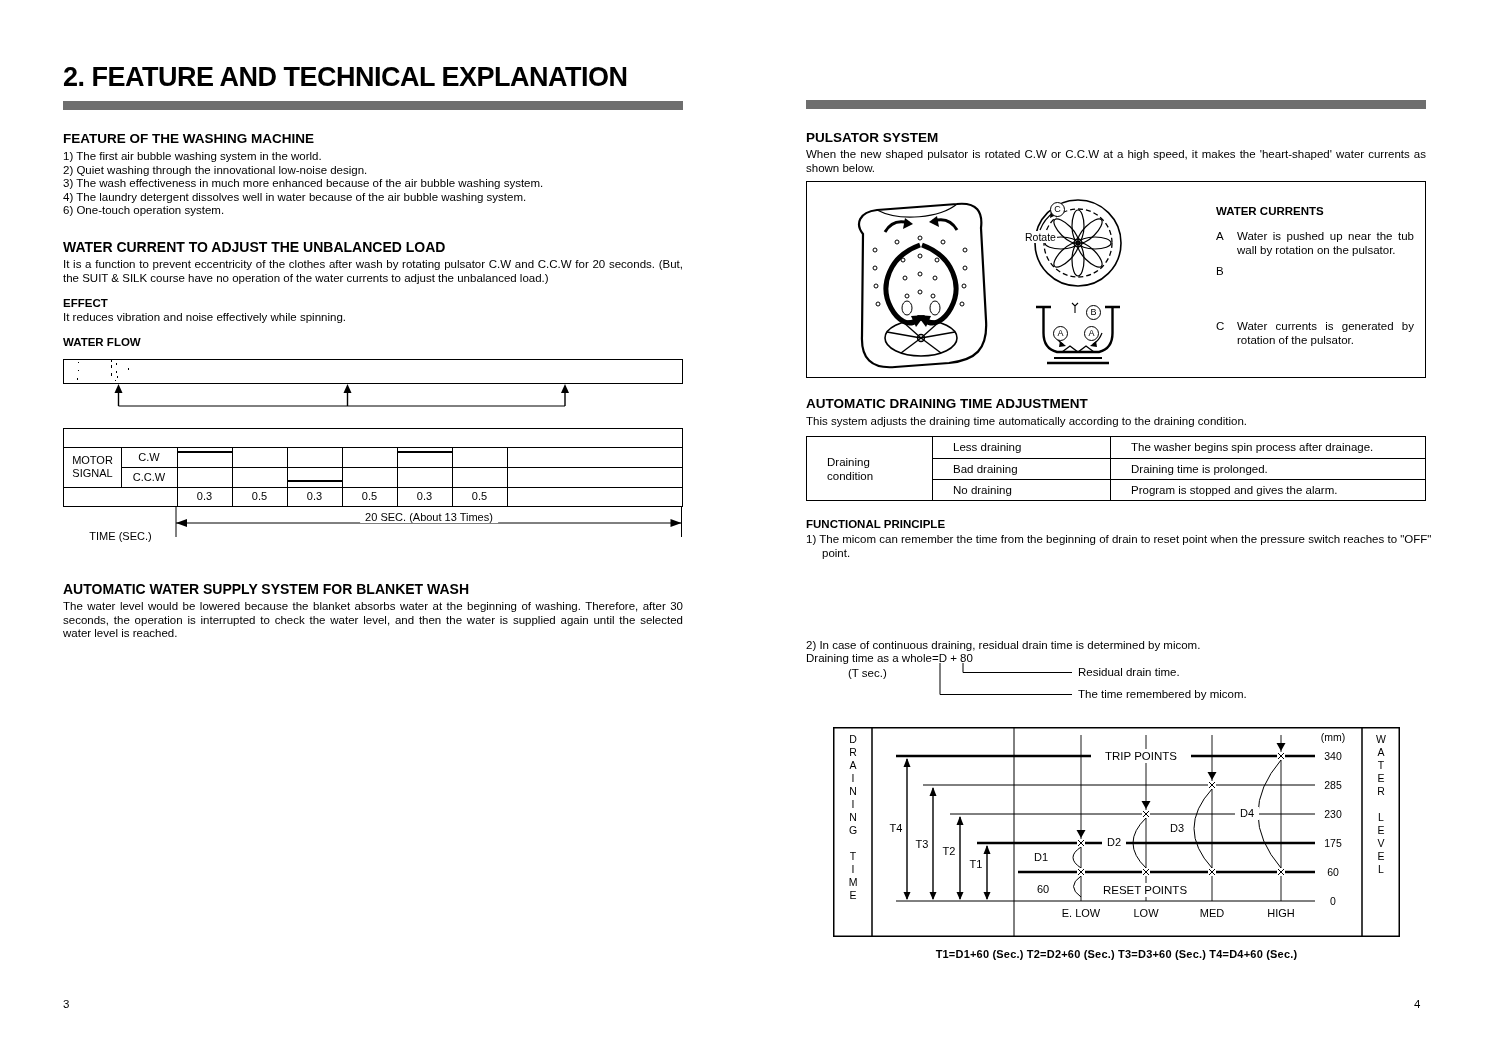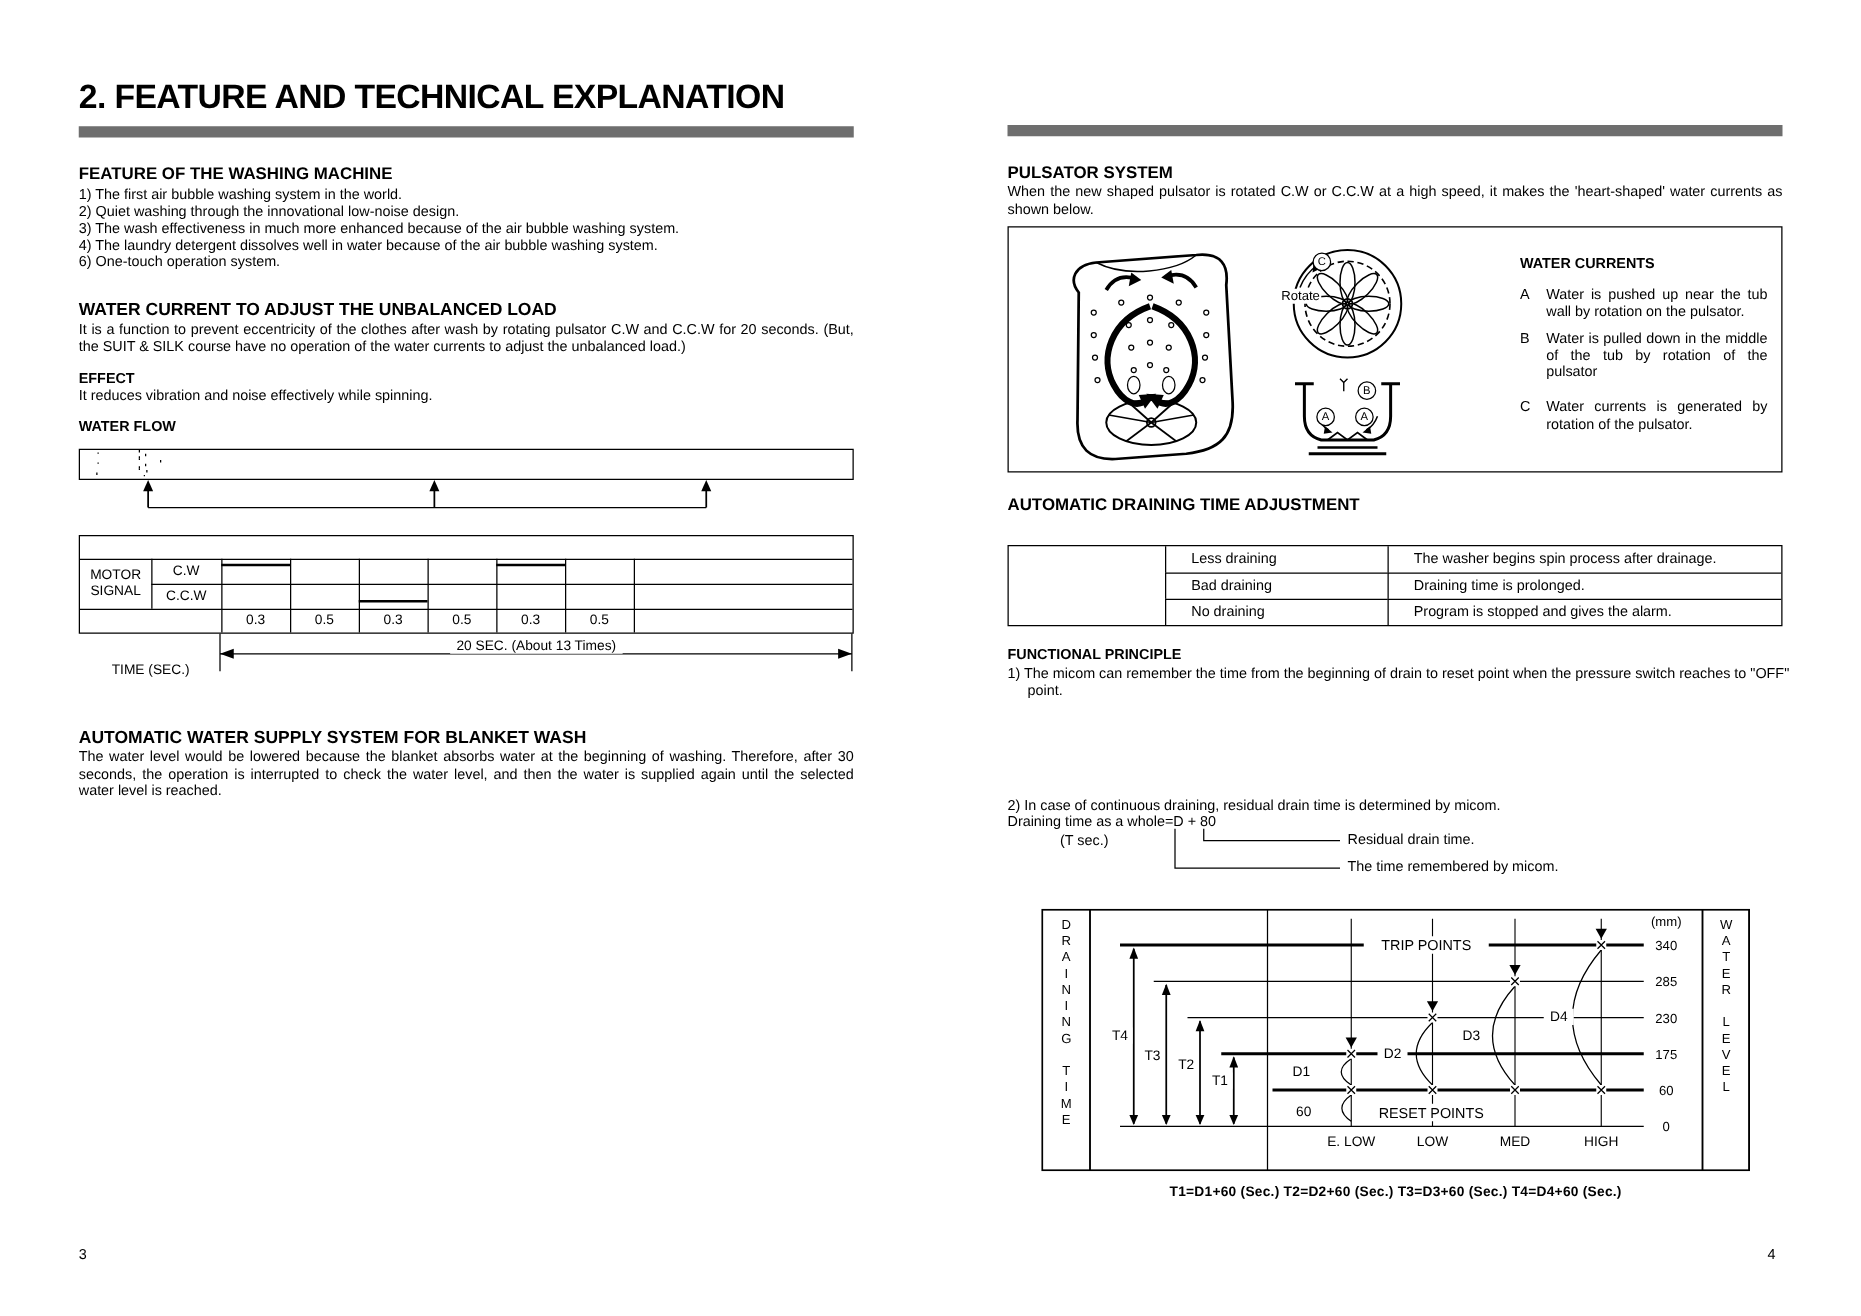--- a/index.html
+++ b/index.html
@@ -227,30 +227,31 @@
   <span class="circ" style="left:1053px;top:326px;">A</span>
   <span class="circ" style="left:1084px;top:326px;">A</span>
 
   <div class="abs h3" style="left:1216px;top:205px;">WATER CURRENTS</div>
   <div class="abs wc-item" style="left:1216px;top:230px;width:198px;">
     <span>A</span>
     <span class="just">Water is pushed up near the tub wall by rotation on the pulsator.</span>
   </div>
   <div class="abs wc-item" style="left:1216px;top:265px;width:198px;">
     <span>B</span>
-    <span class="just">Water is pulled down in the middle of the tub by rotation of the pulsator</span>
   </div>
   <div class="abs wc-item" style="left:1216px;top:320px;width:198px;">
     <span>C</span>
     <span class="just">Water currents is generated by rotation of the pulsator.</span>
   </div>
 
   <div class="abs h2s" style="left:806px;top:396px;">AUTOMATIC DRAINING TIME ADJUSTMENT</div>
+  <div class="abs body" style="left:806px;top:415px;width:620px;">This system adjusts the draining time automatically according to the draining condition.</div>
 
   <div class="abs dc" style="left:806px;top:436px;width:620px;grid-template-columns:125px 178px 1fr;grid-template-rows:21px 21px 21px;">
+    <div class="cell" style="grid-column:1;grid-row:1/4;display:flex;align-items:center;padding-left:20px;padding-right:40px;white-space:normal;line-height:14px;">Draining condition</div>
     <div class="cell bl padl" style="grid-column:2;grid-row:1;">Less draining</div>
     <div class="cell bl padl" style="grid-column:3;grid-row:1;">The washer begins spin process after drainage.</div>
     <div class="cell bl bt padl" style="grid-column:2;grid-row:2;">Bad draining</div>
     <div class="cell bl bt padl" style="grid-column:3;grid-row:2;">Draining time is prolonged.</div>
     <div class="cell bl bt padl" style="grid-column:2;grid-row:3;">No draining</div>
     <div class="cell bl bt padl" style="grid-column:3;grid-row:3;">Program is stopped and gives the alarm.</div>
   </div>
 
   <div class="abs h3" style="left:806px;top:518px;">FUNCTIONAL PRINCIPLE</div>
   <div class="abs body hang" style="left:806px;top:533px;width:626px;">1) The micom can remember the time from the beginning of drain to reset point when the pressure switch reaches to "OFF" point.</div>

